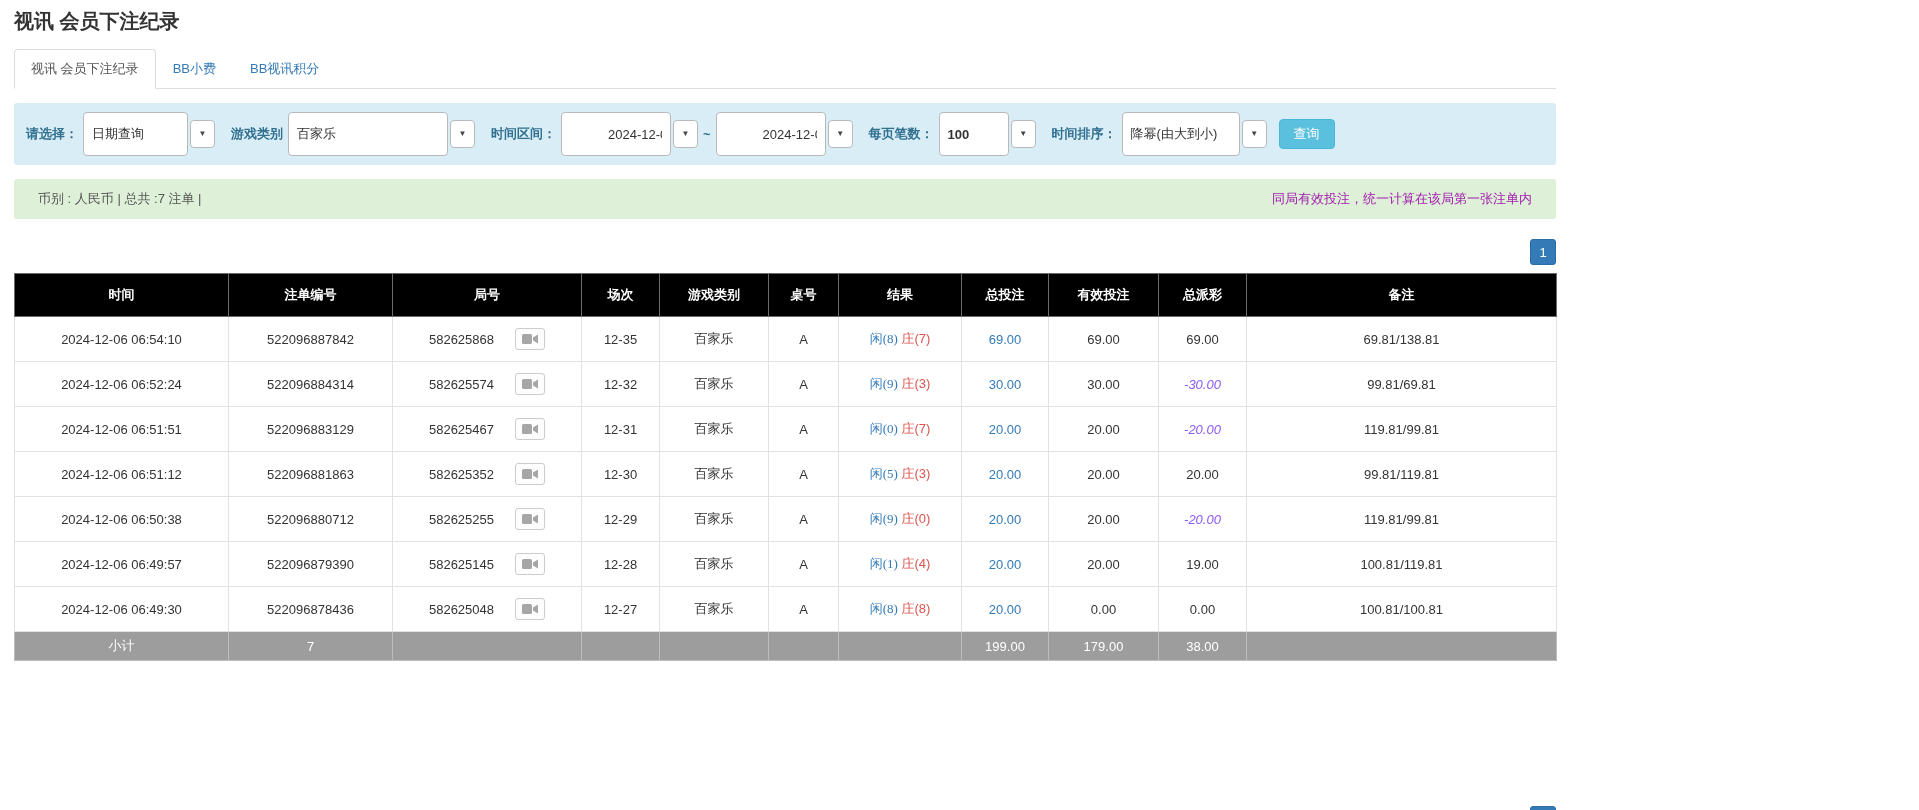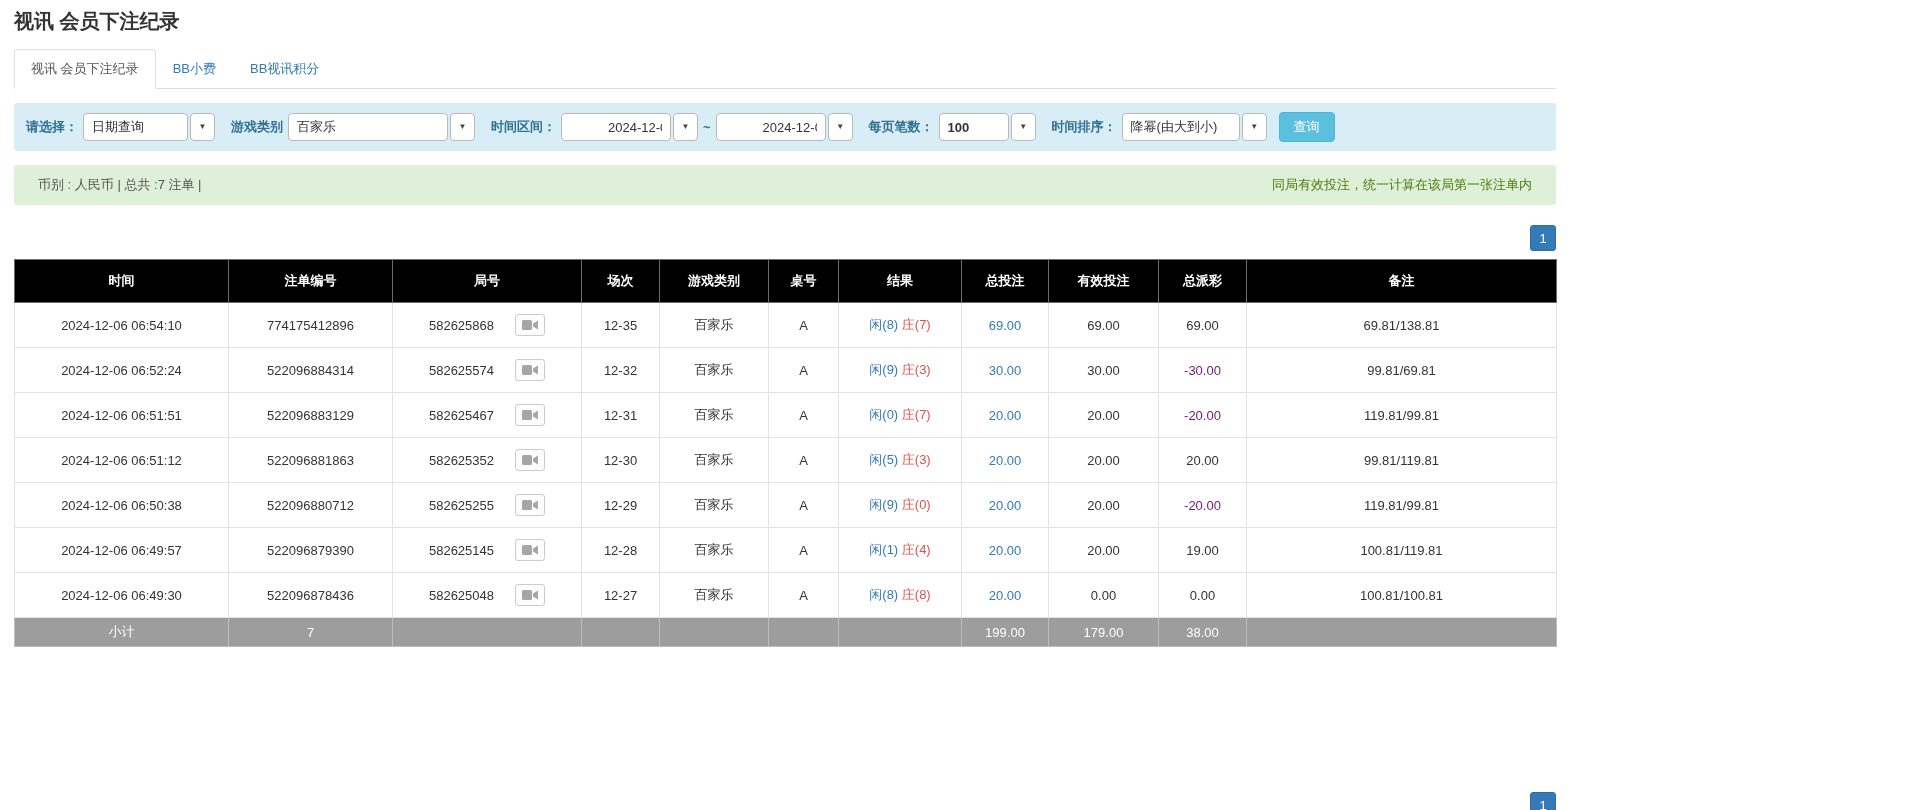--- a/index.html
+++ b/index.html
@@ -25,21 +25,21 @@
 
   
   .filter-bar {
     margin-top: 14px; background: #d9edf7; border-radius: 3px;
     padding: 9px 10px; display: flex; align-items: center;
   }
   .filter-label { color: #31708f; font-weight: bold; font-size: 13px; margin: 0 5px 0 16px; white-space: nowrap; }
   .filter-label:first-child { margin-left: 2px; }
   .combo { display: inline-flex; align-items: center; }
   .combo-input {
-    height: 28px; border: 1px solid #b9b9b9; border-radius: 4px; padding: 0 8px;
+    height: 44px; border: 1px solid #b9b9b9; border-radius: 4px; padding: 0 8px;
     font-size: 13px; background: #fff; color: #333; font-family: inherit;
   }
   .combo-btn {
     height: 28px; width: 25px; margin-left: 2px; border: 1px solid #b9b9b9;
     border-radius: 4px; background: #fff; cursor: pointer; color: #555;
     display: inline-flex; align-items: center; justify-content: center; padding:0;
   }
   .chev { font-size: 8px; line-height: 1; color:#444; }
   .w105 { width: 105px; } .w160 { width: 160px; } .w110 { width: 110px; padding-left: 46px; }
   .w70 { width: 70px; font-weight: bold; } .w118 { width: 118px; }
@@ -49,21 +49,21 @@
     border: 1px solid #46b8da; color: #fff; font-size: 13px; border-radius: 4px;
     cursor: pointer; font-family: inherit;
   }
 
   
   .info-bar {
     margin-top: 14px; background: #dff0d8; border-radius: 3px;
     padding: 11px 24px; display: flex; justify-content: space-between; align-items: flex-end;
   }
   .info-left { color: #555; font-size: 13px; }
-  .info-right { color: #4d7c0f; font-size: 13px; }
+  .info-right { color: #a21caf; font-size: 13px; }
 
   
   .pager { display: flex; justify-content: flex-end; }
   .top-pager { margin-top: 20px; margin-bottom: 8px; }
   .bottom-pager { margin-top: 145px; padding-bottom: 4px; }
   .page-btn {
     min-width: 26px; height: 26px; background: #337ab7; border: 1px solid #2e6da4;
     color: #fff; font-size: 13px; border-radius: 3px; cursor: pointer; font-family: inherit;
   }
 
@@ -80,24 +80,24 @@
   tbody tr.foot td {
     background: #9d9d9d; color: #fff; height: 29px; border: 1px solid #bdbdbd;
     font-size: 13px;
   }
   .round-wrap { display: inline-flex; align-items: center; gap: 21px; }
   .cam-btn {
     border: 1px solid #ccc; background: #fdfdfd; border-radius: 3px;
     padding: 4px 6px; cursor: pointer; display: inline-flex; align-items: center;
   }
   .cam-btn svg { fill: #a6a6a6; display: block; }
-  .res-player { color: #337ab7; }
+  .res-player { color: #337ab7; font-family: Liberation Serif, serif; }
   .res-banker { color: #d9534f; }
   .link { color: #337ab7; cursor: pointer; }
-  td.payout.neg { color: #701a75; }
+  td.payout.neg { color: #8b5cf6; font-style: italic; }
 </style>
 </head>
 <body>
 
 <div class="container">
 
   <h1 class="page-title">视讯 会员下注纪录</h1>
 
   <div class="tabs">
     <div class="tab active">视讯 会员下注纪录</div>
@@ -190,21 +190,21 @@
           <th>结果</th>
           <th>总投注</th>
           <th>有效投注</th>
           <th>总派彩</th>
           <th>备注</th>
         </tr>
     </thead>
     <tbody>
         <tr>
           <td>2024-12-06 06:54:10</td>
-          <td>774175412896</td>
+          <td>522096887842</td>
           <td><span class="round-wrap">
               <span>582625868</span>
               <button class="cam-btn">
                 <svg width="16" height="12" viewBox="0 0 16 12">
                   <rect x="0" y="1" width="10" height="10" rx="1.5"></rect>
                   <path d="M11 4.5 L16 1.5 V10.5 L11 7.5 Z"></path>
                 </svg>
               </button>
             </span></td>
           <td>12-35</td>

